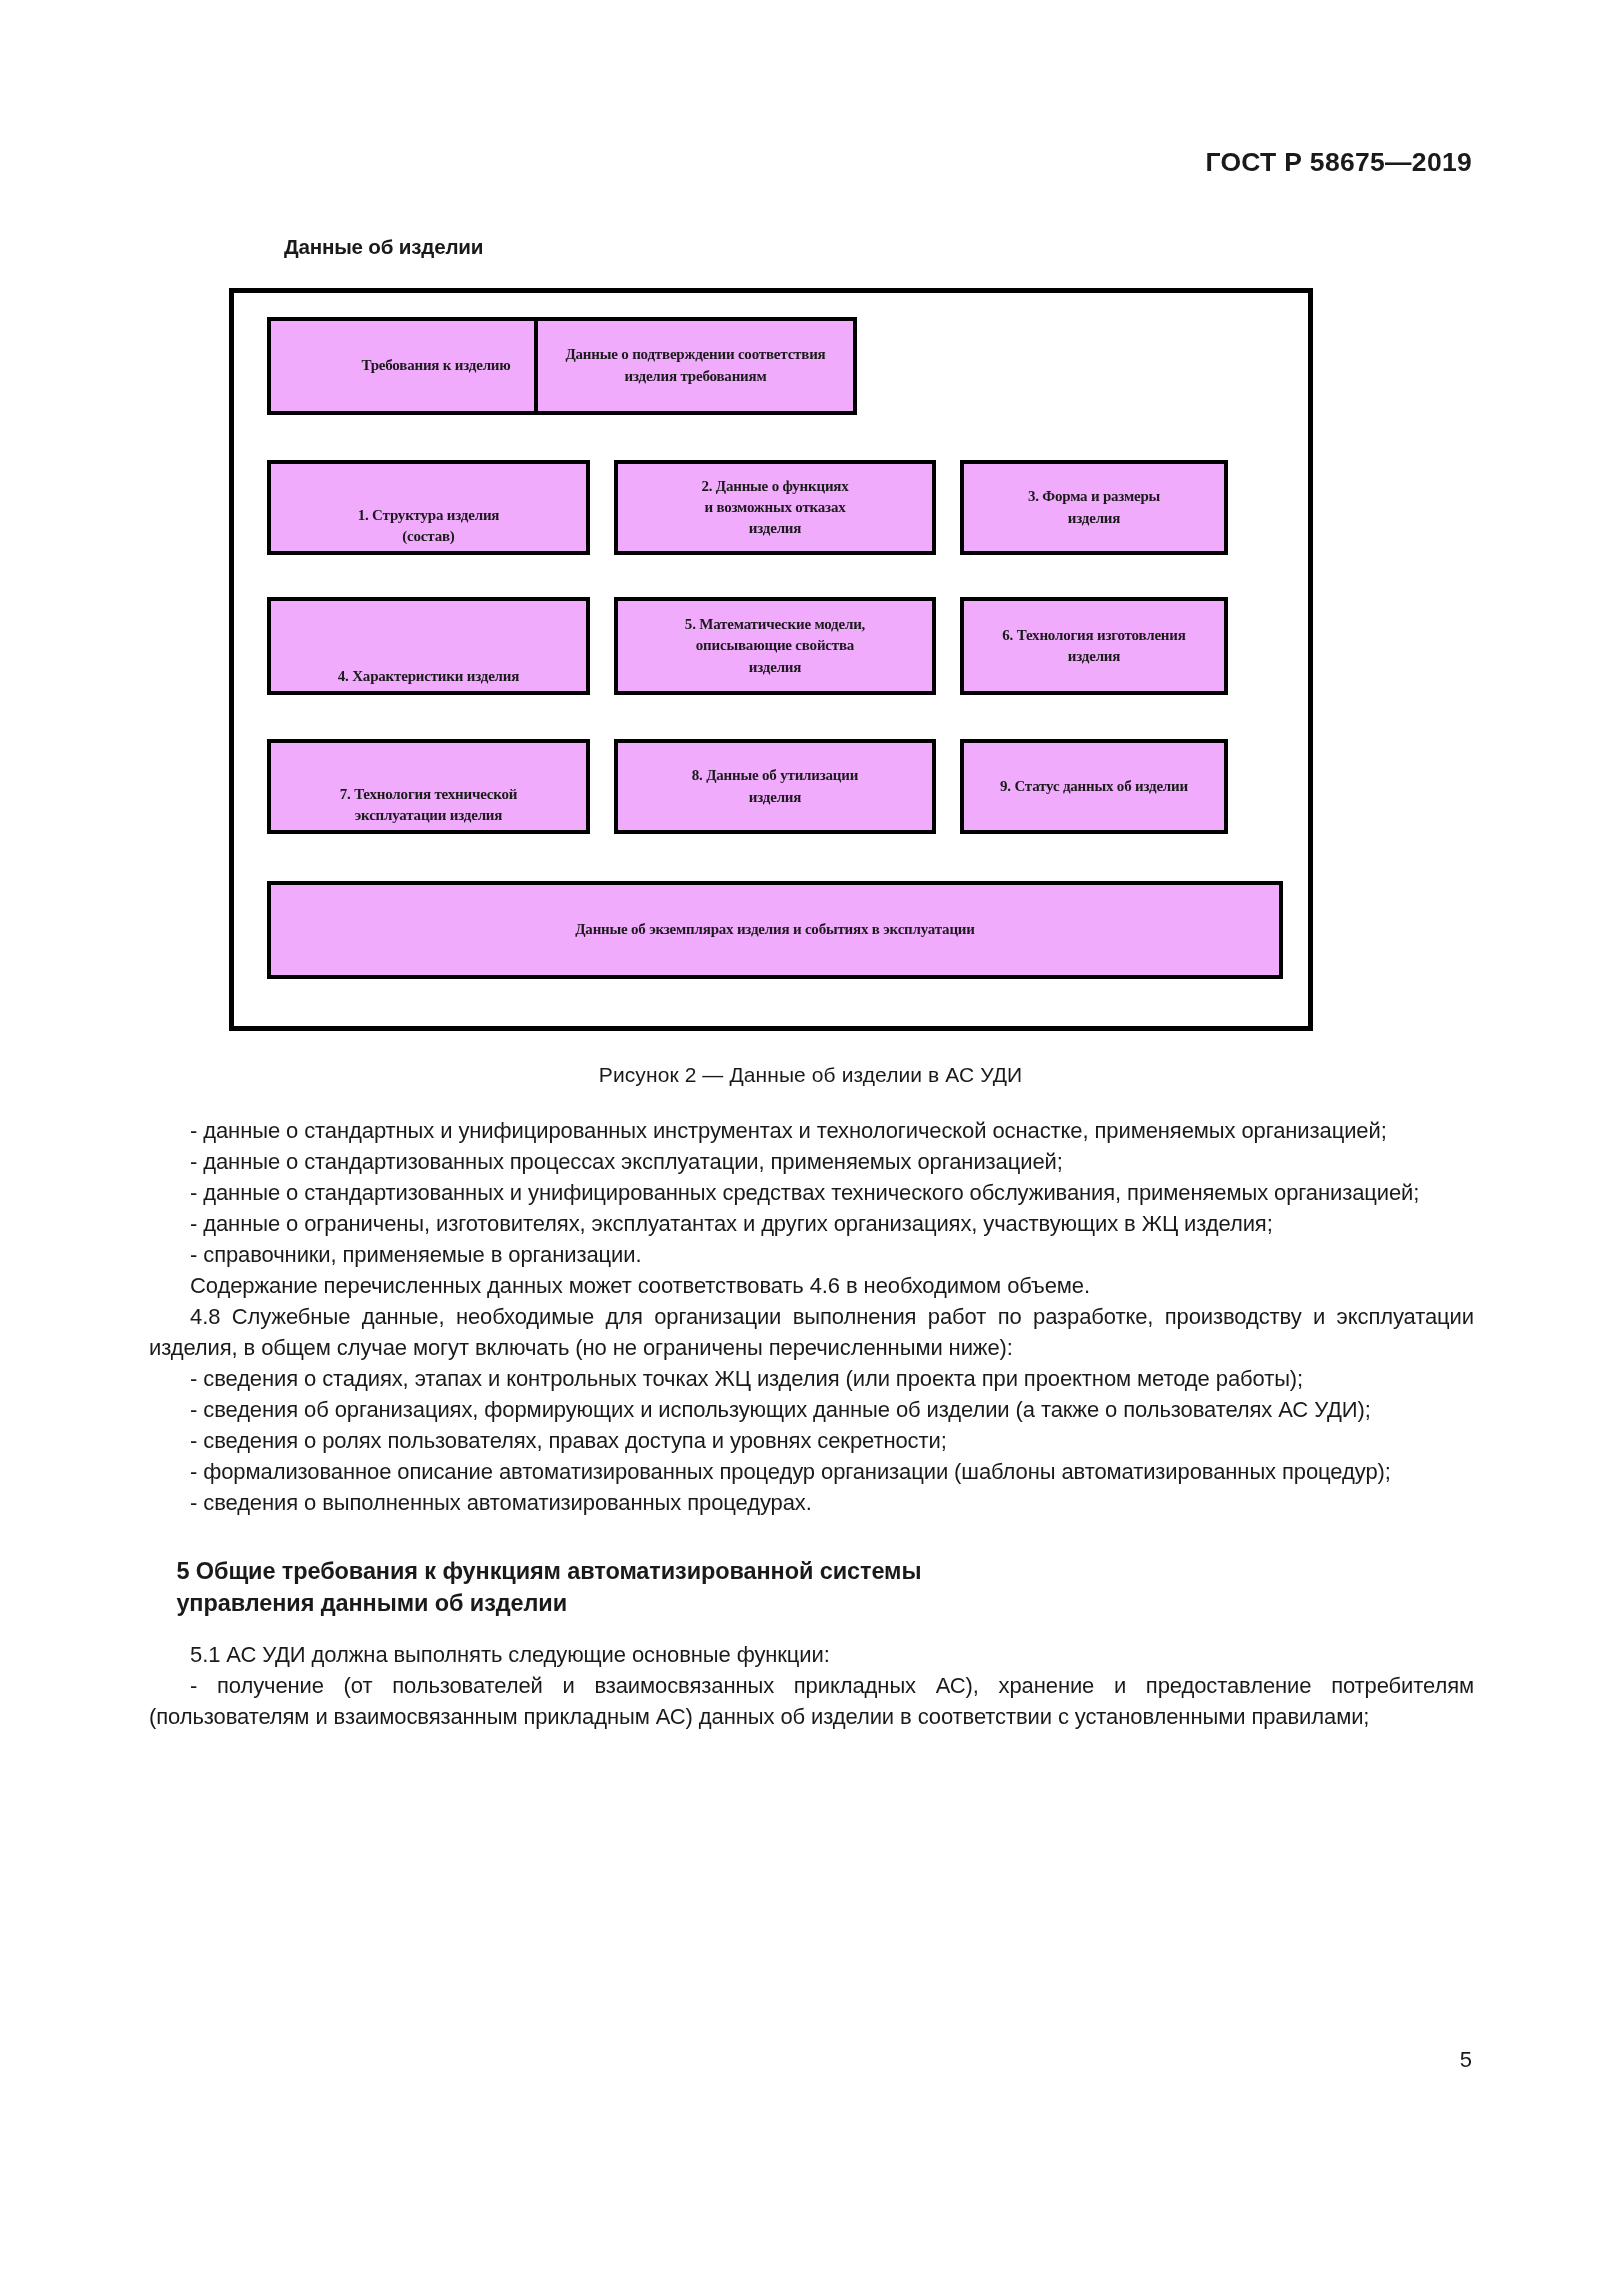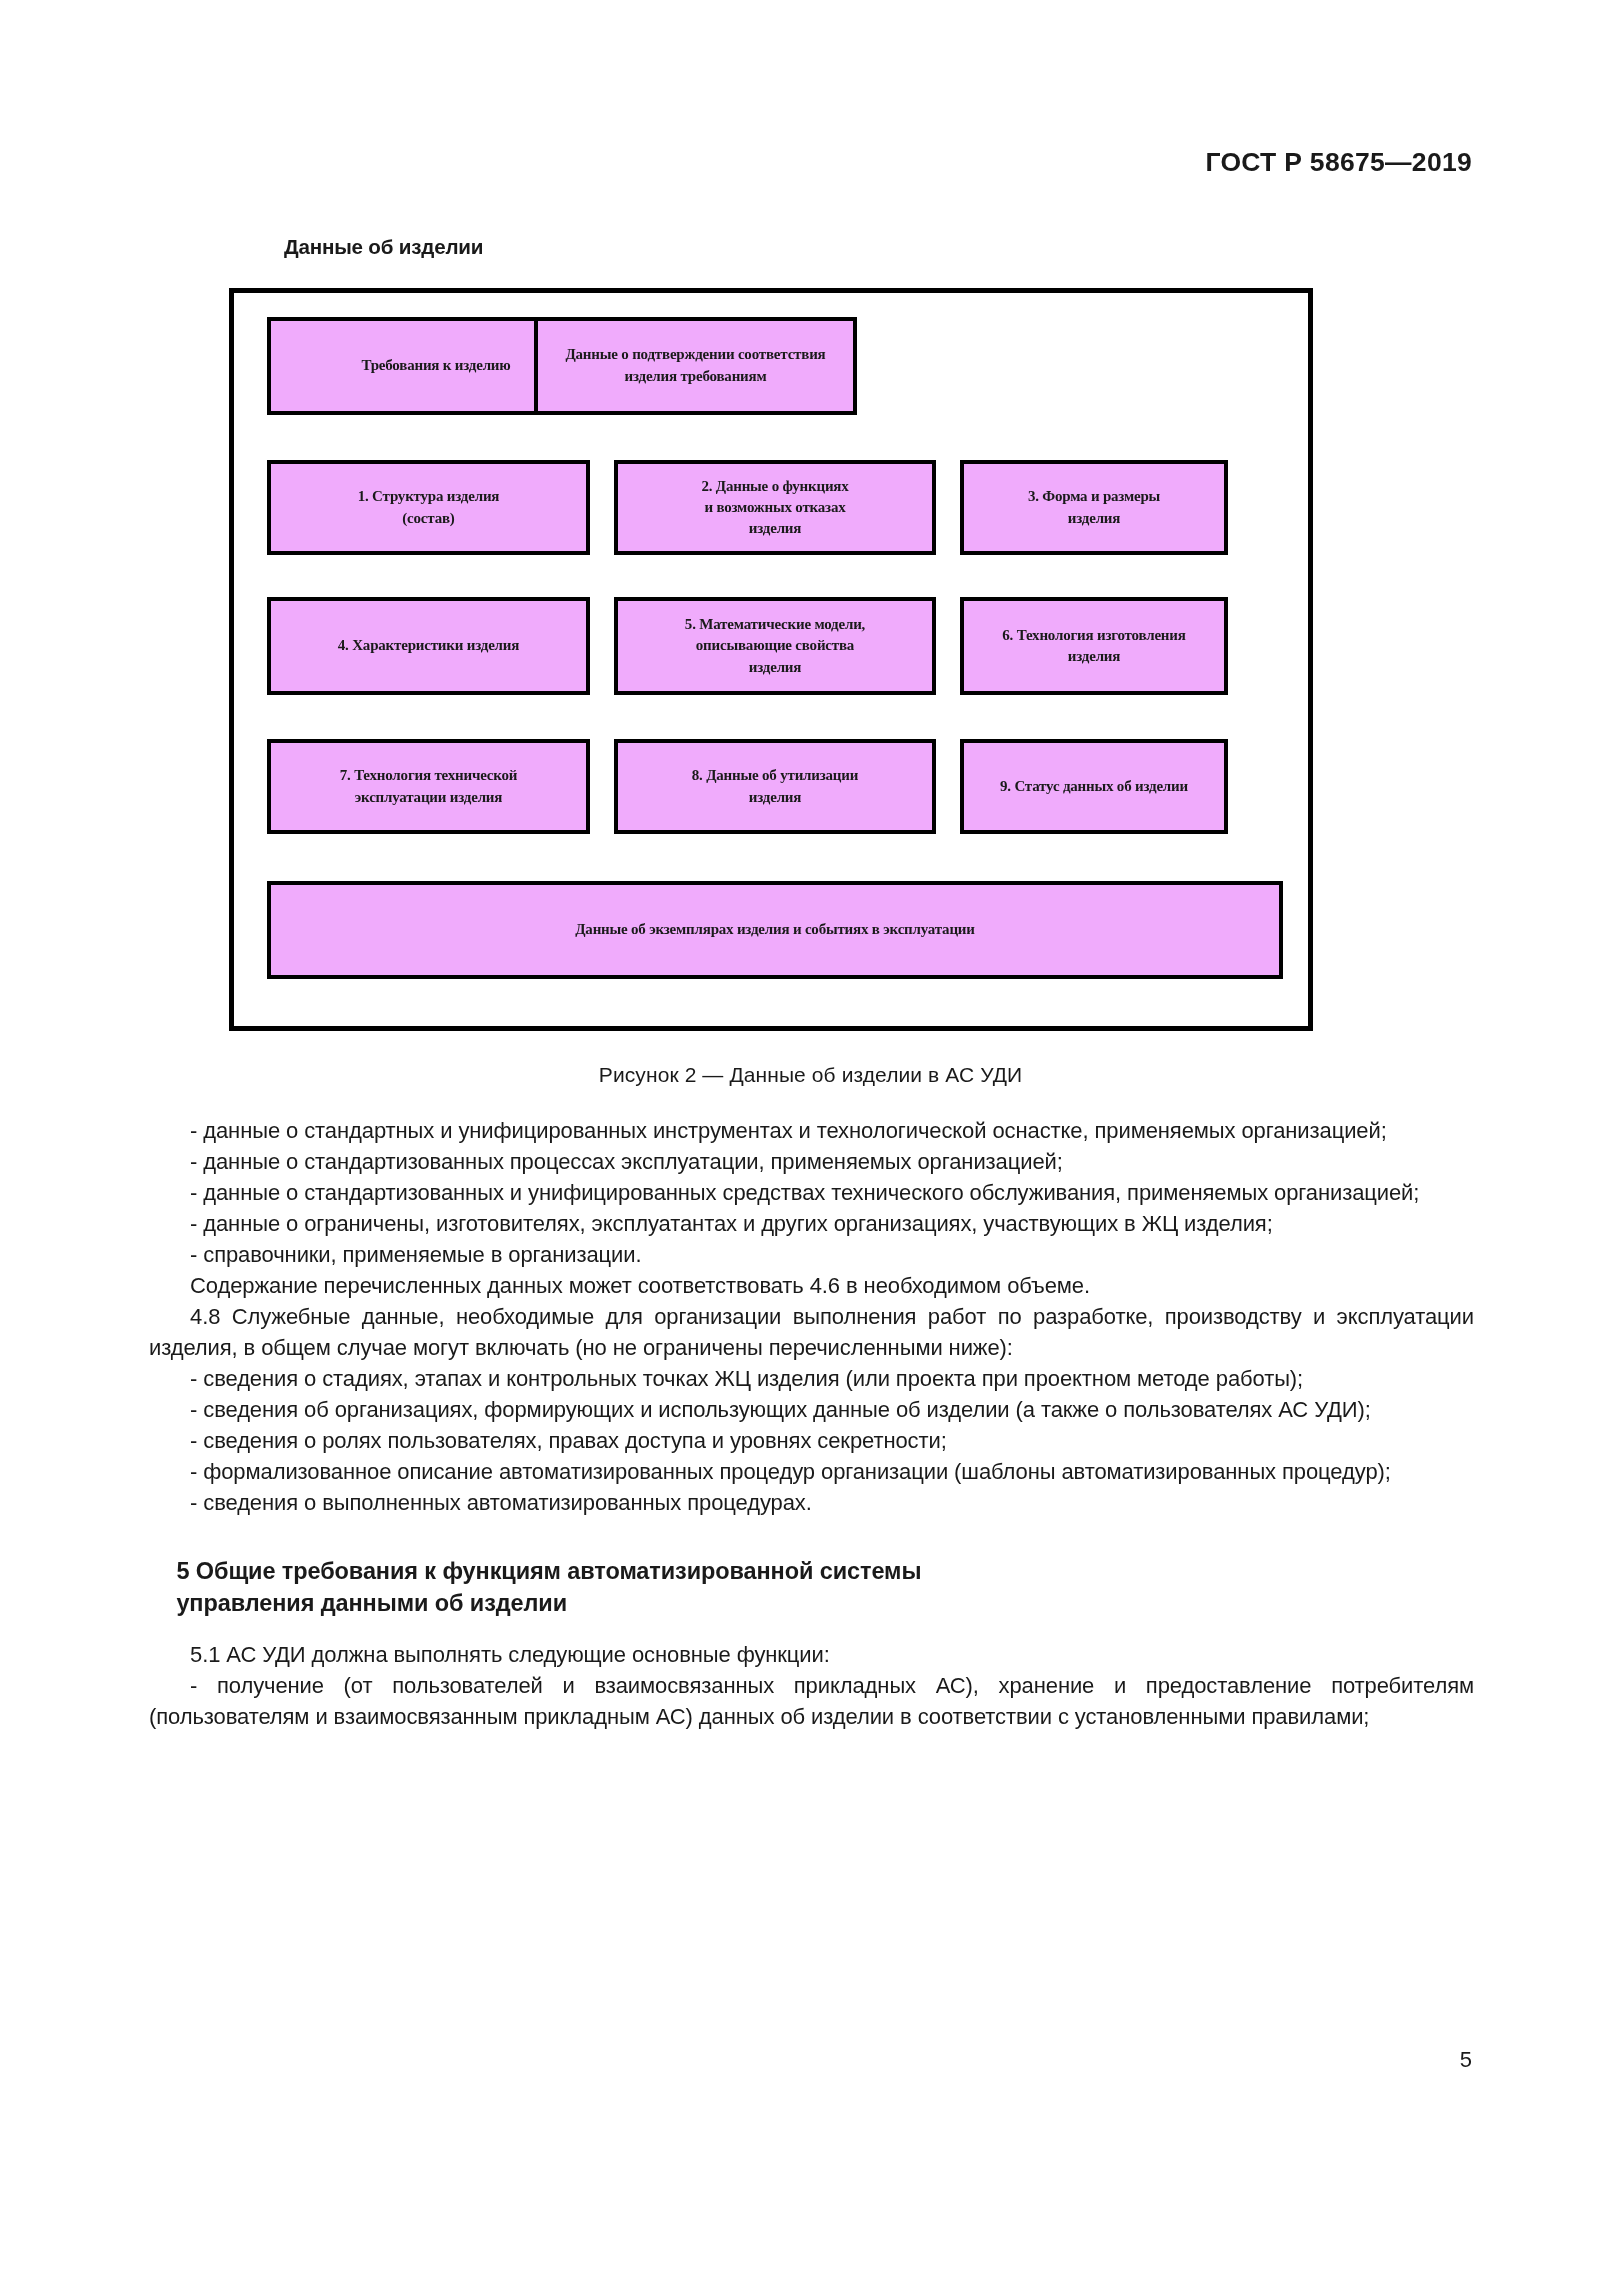--- a/index.html
+++ b/index.html
@@ -72,21 +72,21 @@
     padding: 3.9px 7.8px;
     font-family: Liberation Serif, serif;
   }
   .dbox span { display: block; }
 
   
   .box-req      { left: 33px;  top: 23.5px;  width: 338px; height: 98px; }
   .box-conf     { left: 300px; top: 23.5px;  width: 323px; height: 98px; }
 
   
-  .grid-c1 { left: 33px;  width: 323px; }
+  .grid-c1 { left: 33px;  width: 323px; align-items: flex-end; }
   .grid-c2 { left: 380px; width: 322px; }
   .grid-c3 { left: 726px; width: 268px; }
 
   .grid-r1 { top: 167px;  height: 95px; }
   .grid-r2 { top: 304px;  height: 98px; }
   .grid-r3 { top: 446px;  height: 95px; }
 
   .box-bottom { left: 33px; top: 588px; width: 1016px; height: 98px; }
 
   .figure-caption {

